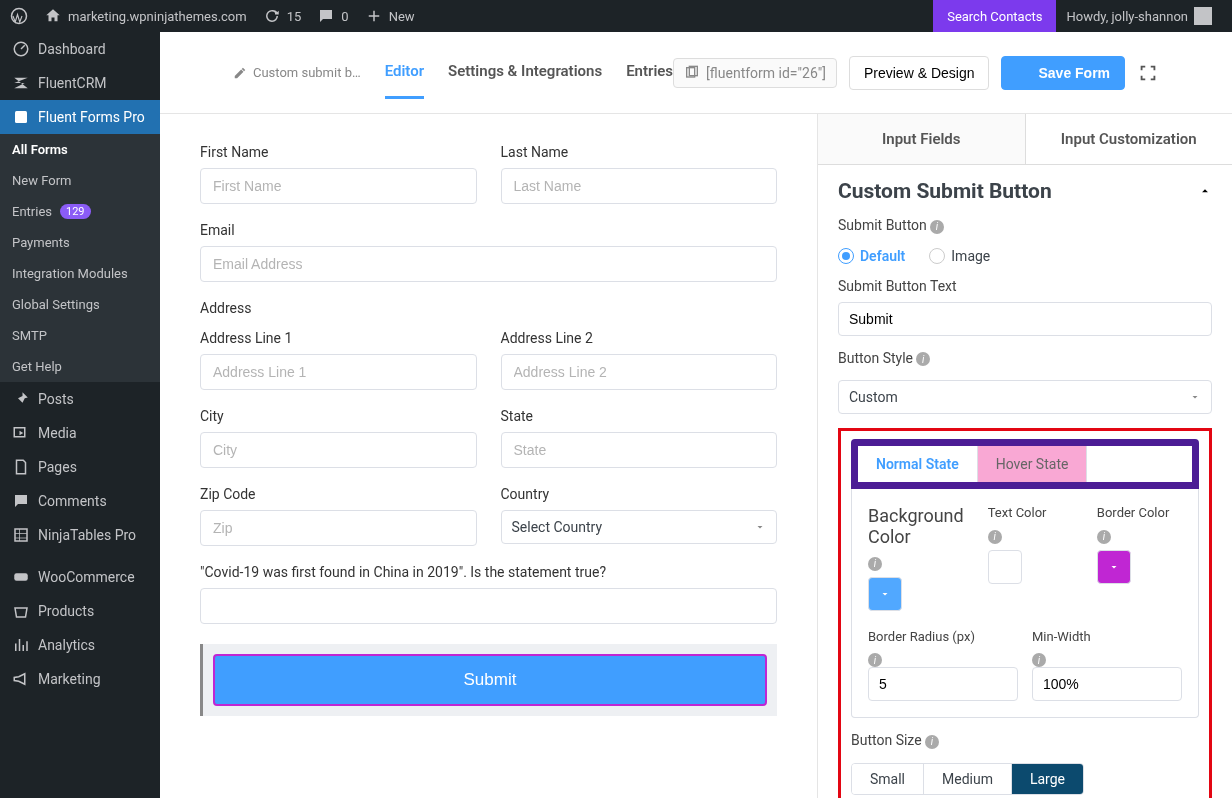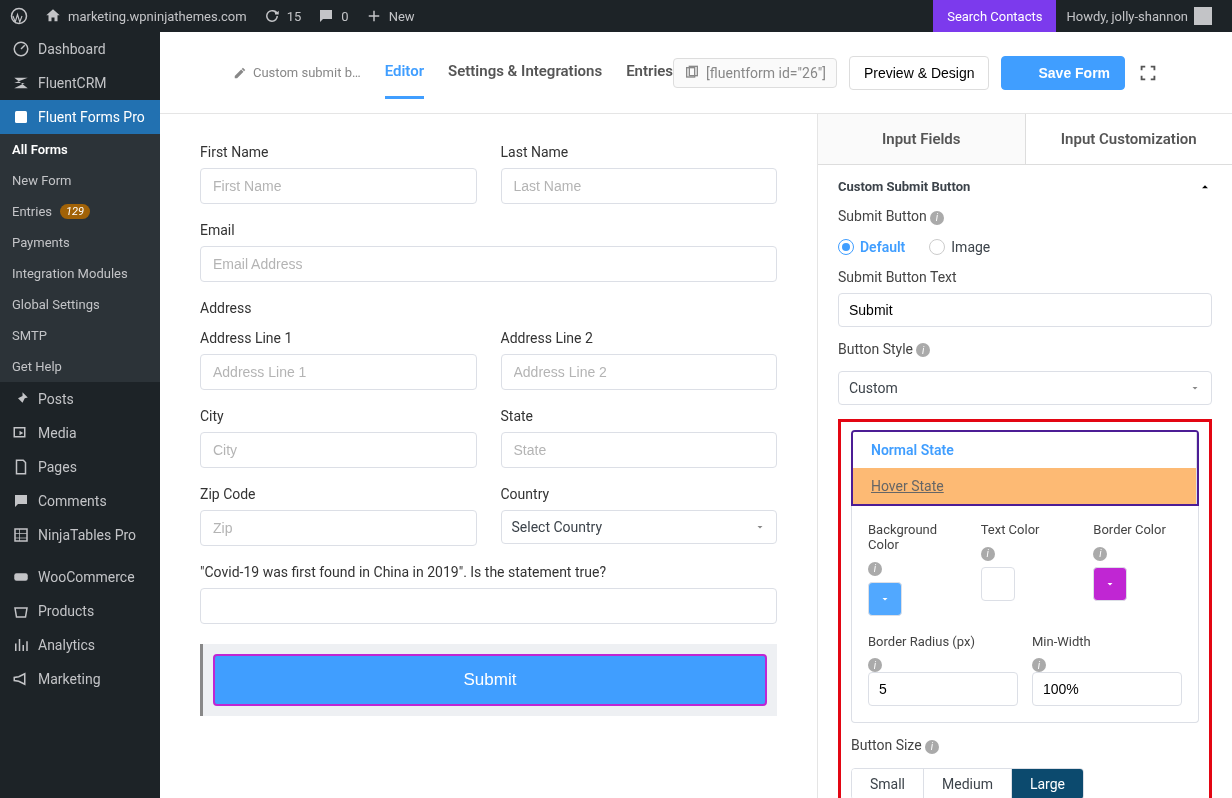--- a/index.html
+++ b/index.html
@@ -16,21 +16,21 @@
 
 
 .layout { display: flex; height: calc(100% - 32px); }
 .sidebar { width: 160px; background: #1d2327; color: #c3c4c7; font-size: 14px; overflow-y: auto; }
 .sidebar-item { display: flex; align-items: center; gap: 8px; padding: 8px 12px; cursor: pointer; }
 .sidebar-item.active { background: #2271b1; color: #fff; position: relative; }
 .sidebar-item.active::after { content: ''; position: absolute; right: -8px; top: 50%; transform: translateY(-50%); border: 8px solid transparent; border-left-color: #2271b1; }
 .sidebar-sub { background: #2c3338; }
 .sidebar-sub .sidebar-item { padding-left: 12px; font-size: 13px; }
 .sidebar-sub .sidebar-item.current { color: #fff; font-weight: 600; }
-.badge { background: #a16207; color: #fff; border-radius: 9px; font-size: 11px; padding: 1px 6px; font-style: italic; }
+.badge { background: #8b5cf6; color: #fff; border-radius: 9px; font-size: 11px; padding: 1px 6px; }
 .sb-icon { width: 18px; height: 18px; display: inline-flex; align-items: center; justify-content: center; fill: currentColor; }
 
 
 .main { flex: 1; display: flex; flex-direction: column; background: #fff; overflow: hidden; }
 .topbar { display: flex; align-items: center; justify-content: center; padding: 14px 24px; border-bottom: 1px solid #e5e5e5; }
 .topbar-left { display: flex; align-items: center; gap: 24px; }
 .crumb { display: flex; align-items: center; gap: 6px; color: #888; max-width: 130px; }
 .nav-tab { font-size: 15px; color: #555; padding: 16px 0; border-bottom: 3px solid transparent; cursor: pointer; font-weight: 600; }
 .nav-tab.active { color: #409eff; border-bottom-color: #409eff; }
 .topbar-right { display: flex; align-items: center; gap: 12px; }
@@ -50,36 +50,36 @@
 .section-label { font-size: 14px; color: #333; margin: 10px 0 14px; display: block; }
 .submit-wrap { margin-top: 20px; background: #eef0f3; padding: 10px; border-left: 3px solid #888; }
 .submit-btn { width: 100%; padding: 14px; background: #409eff; color: #fff; border: 2px solid #c026d3; border-radius: 4px; font-size: 17px; cursor: pointer; }
 
 
 .panel { width: 414px; display: flex; flex-direction: column; overflow-y: auto; background: #fff; }
 .panel-tabs { display: flex; }
 .panel-tab { flex: 1; text-align: center; padding: 16px; font-size: 15px; font-weight: 600; color: #555; cursor: pointer; border-bottom: 1px solid #ddd; }
 .panel-tab:first-child { border-right: 1px solid #ddd; background: #fafafa; }
 .panel-section { border-bottom: 1px solid #eee; }
-.panel-head { display: flex; justify-content: space-between; align-items: center; padding: 14px 20px; cursor: pointer; font-weight: 700; font-size: 13px; }
+.panel-head { display: flex; justify-content: space-between; align-items: center; padding: 14px 20px; cursor: pointer; font-weight: 700; font-size: 21px; }
 .panel-body { padding: 0 20px 16px; }
 .field-label { font-size: 14px; color: #444; margin-bottom: 8px; display: block; }
 .info-icon { display: inline-flex; width: 14px; height: 14px; border-radius: 50%; background: #aaa; color: #fff; font-size: 10px; align-items: center; justify-content: center; font-style: italic; }
 .radio-row { display: flex; gap: 24px; align-items: center; margin-bottom: 14px; }
 .radio { display: flex; align-items: center; gap: 6px; cursor: pointer; font-size: 14px; }
 .radio .dot { width: 16px; height: 16px; border: 1px solid #ccc; border-radius: 50%; display: inline-block; position: relative; }
 .radio.checked .dot { border-color: #409eff; }
 .radio.checked .dot::after { content: ''; position: absolute; width: 8px; height: 8px; background: #409eff; border-radius: 50%; top: 3px; left: 3px; }
 .radio.checked span:last-child { color: #409eff; font-weight: 600; }
 .text-input { width: 100%; padding: 8px 10px; border: 1px solid #dcdfe6; border-radius: 4px; font-size: 14px; }
 .select-wrap { display: flex; align-items: center; justify-content: space-between; width: 100%; padding: 8px 10px; border: 1px solid #dcdfe6; border-radius: 4px; font-size: 14px; background: #fff; cursor: pointer; }
-.state-tabs { display: flex; border: 2px solid #4c1d95; border-radius: 4px 4px 0 0; overflow: hidden; flex-direction: column; }
+.state-tabs { display: flex; border: 7px solid #4c1d95; border-radius: 4px 4px 0 0; overflow: hidden; }
 .state-tab { flex: 0 0 auto; padding: 10px 18px; font-size: 14px; cursor: pointer; color: #666; border-right: 1px solid #dcdfe6; }
 .state-tab.active { color: #409eff; font-weight: 600; background: #fff; }
-.state-tab:not(.active) { background: #fdba74; text-decoration: underline; }
+.state-tab:not(.active) { background: #f9a8d4; }
 .state-box { border: 1px solid #dcdfe6; border-top: none; border-radius: 0 0 4px 4px; padding: 16px; }
 .color-row { display: flex; gap: 24px; margin-bottom: 18px; }
 .color-col { flex: 1; }
 .swatch { width: 34px; height: 34px; border: 1px solid #dcdfe6; border-radius: 4px; display: flex; align-items: center; justify-content: center; cursor: pointer; margin-top: 6px; }
 .swatch.blue { background: #51a8ff; }
 .swatch.white { background: #fff; }
 .swatch.magenta { background: #c026d3; }
 .swatch svg { fill: #fff; width: 12px; height: 12px; }
 .two-col { display: flex; gap: 14px; }
 .size-group { display: flex; border: 1px solid #dcdfe6; border-radius: 4px; overflow: hidden; width: fit-content; }
@@ -330,21 +330,21 @@
                 </svg>
               </div>
 
             <div class="highlight-box">
               <div class="state-tabs">
                 <div class="state-tab active">Normal State</div>
                 <div class="state-tab">Hover State</div>
               </div>
               <div class="state-box mb">
                 <div class="color-row">
-                  <div class="color-col"><span class="field-label" style="font-size:13px">Background Color</span> <span class="info-icon">i</span><div class="swatch blue">
+                  <div class="color-col"><span class="field-label" style="font-size:18px">Background Color</span> <span class="info-icon">i</span><div class="swatch blue">
                         <svg viewBox="0 0 24 24">
                           <path d="M7 10l5 5 5-5z"></path>
                         </svg>
                       </div></div>
                   <div class="color-col"><span class="field-label" style="font-size:13px">Text Color</span> <span class="info-icon">i</span><div class="swatch white"></div></div>
                   <div class="color-col"><span class="field-label" style="font-size:13px">Border Color</span> <span class="info-icon">i</span><div class="swatch magenta">
                         <svg viewBox="0 0 24 24">
                           <path d="M7 10l5 5 5-5z"></path>
                         </svg>
                       </div></div>

